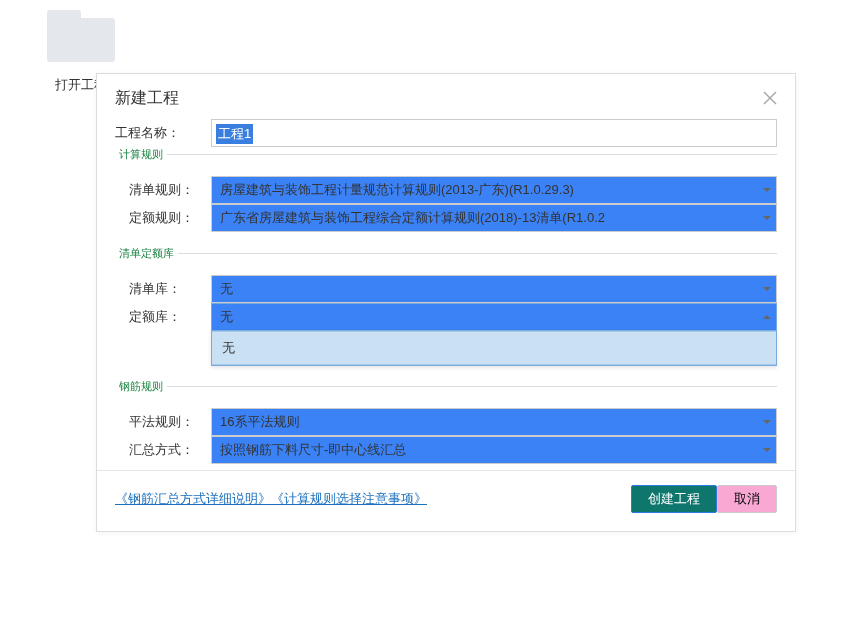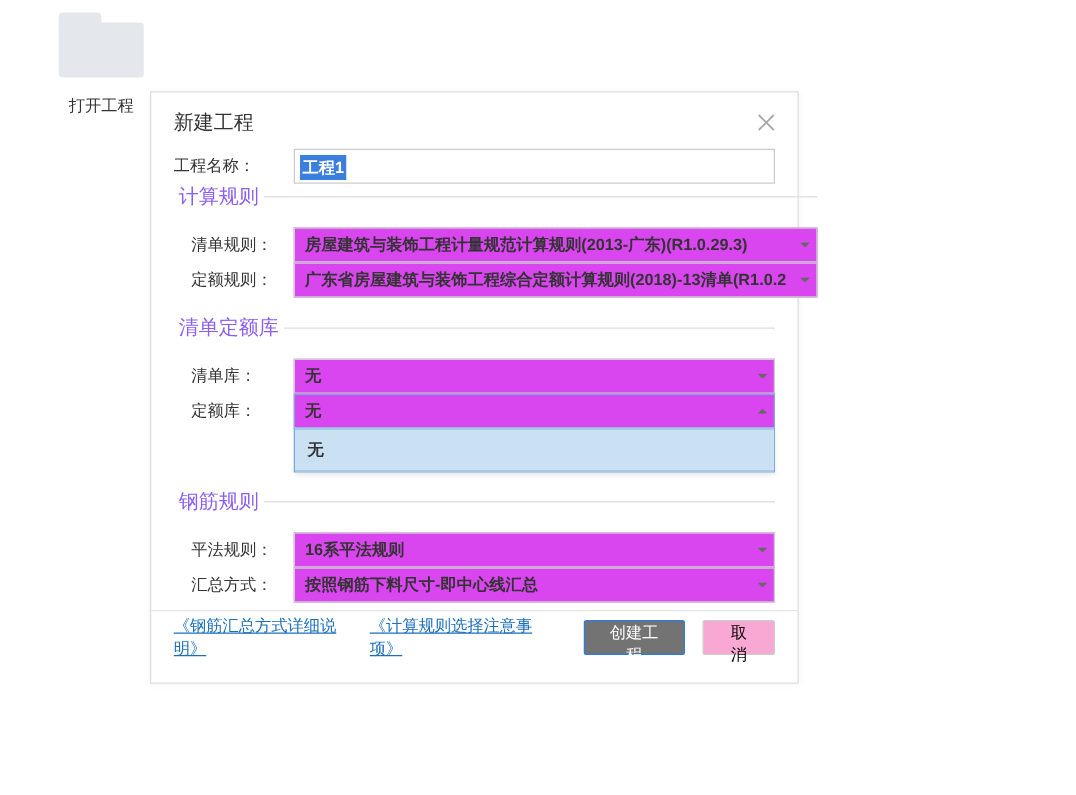--- a/index.html
+++ b/index.html
@@ -4,53 +4,53 @@
   <style>
     * { box-sizing: border-box; margin: 0; padding: 0; }
     body { font-family: "Microsoft YaHei", Arial, sans-serif; font-size: 13px; background: #fff; width: 861px; height: 636px; position: relative; color: #333; }
 
     .folder-area { position: absolute; top: 4px; left: 32px; width: 98px; text-align: center; }
     .folder-icon { width: 72px; height: 58px; margin: 0 auto 14px; position: relative; }
     .folder-icon .tab { position: absolute; top: 6px; left: 2px; width: 34px; height: 12px; background: #e4e8ec; border-radius: 3px 3px 0 0; }
     .folder-icon .body { position: absolute; top: 14px; left: 2px; width: 68px; height: 44px; background: #e4e8ec; border-radius: 3px; }
     .folder-label { font-size: 13px; color: #333; }
 
-    .dialog { position: absolute; top: 73px; left: 120px; width: 519px; background: #fff; border: 1px solid #ddd; box-shadow: 0 1px 6px rgba(0,0,0,0.05); }
+    .dialog { position: absolute; top: 73px; left: 96px; width: 700px; background: #fff; border: 1px solid #ddd; box-shadow: 0 1px 6px rgba(0,0,0,0.05); }
     .dialog-header { display: flex; align-items: center; justify-content: space-between; padding: 14px 18px 10px 18px; }
     .dialog-title { font-size: 16px; color: #333; }
     .close-x { color: #aaa; font-size: 18px; cursor: pointer; line-height: 1; }
 
     .content { padding: 0 18px 0 18px; }
 
     .row { display: flex; align-items: center; margin-bottom: 0; }
     .row-label { width: 96px; flex-shrink: 0; color: #333; font-size: 13px; }
-    .row-control { flex: 1; font-weight: bold; }
+    .row-control { flex: 1; }
 
     .text-input { width: 100%; height: 28px; border: 1px solid #ccc; padding: 0 8px; font-size: 13px; font-family: inherit; outline: none; }
     .text-input-val { display: inline-block; background: #3a7fe0; color: #fff; padding: 1px 2px; }
 
     fieldset { border: 1px solid #ddd; border-left: none; border-right: none; border-bottom: none; padding: 14px 0 0 14px; margin-bottom: 14px; position: relative; }
-    legend { padding: 0 4px; color: #8b5cf6; font-size: 16px; margin-left: -14px; font-family: Liberation Serif, serif; }
+    legend { padding: 0 4px; color: #15803d; font-size: 11px; margin-left: -14px; font-family: Liberation Serif, serif; }
     fieldset .row-label { width: 82px; }
 
     .select-wrap { position: relative; width: 100%; }
-    .select-display { width: 100%; height: 28px; border: 1px solid #ccc; display: flex; align-items: center; padding: 0 24px 0 8px; cursor: pointer; background: #d946ef; font-size: 13px; overflow: hidden; white-space: nowrap; }
+    .select-display { width: 100%; height: 28px; border: 1px solid #ccc; display: flex; align-items: center; padding: 0 24px 0 8px; cursor: pointer; background: #3b82f6; font-size: 13px; overflow: hidden; white-space: nowrap; }
     .select-display.open { border: 1px solid #7aa9dc; }
     .select-arrow { position: absolute; right: 6px; top: 50%; transform: translateY(-50%); pointer-events: none; }
     .select-arrow svg { width: 8px; height: 4px; display: block; }
 
     .dropdown { position: absolute; top: 27px; left: 0; right: 0; background: #fff; border: 1px solid #7aa9dc; z-index: 10; box-shadow: 0 2px 4px rgba(0,0,0,0.1); }
     .dropdown-item { padding: 7px 10px; cursor: pointer; font-size: 13px; }
     .dropdown-item.highlight { background: #cae1f3; border-top: 1px solid #a5c9e8; border-bottom: 1px solid #a5c9e8; }
 
-    .footer { display: flex; align-items: center; padding: 3px 18px 18px 18px; gap: 14px; }
+    .footer { display: flex; align-items: center; padding: 14px 18px 18px 18px; }
     .link { color: #1b6fbb; text-decoration: underline; font-size: 13px; cursor: pointer; }
     .spacer { flex: 1; }
     .btn { height: 28px; padding: 0 16px; border: 1px solid #ccc; background: #f9a8d4; font-size: 13px; font-family: inherit; cursor: pointer; border-radius: 2px; }
-    .btn-primary { background: #737373; border-color: #2c7be5; color: #fff; }
+    .btn-primary { background: #0f766e; border-color: #2c7be5; color: #fff; }
 
     .sep-top { border-top: 1px solid #e5e5e5; margin-top: 6px; }
   </style>
 </head>
 <body>
 
 <div class="folder-area">
   <div class="folder-icon">
     <div class="tab"></div>
     <div class="body"></div>

